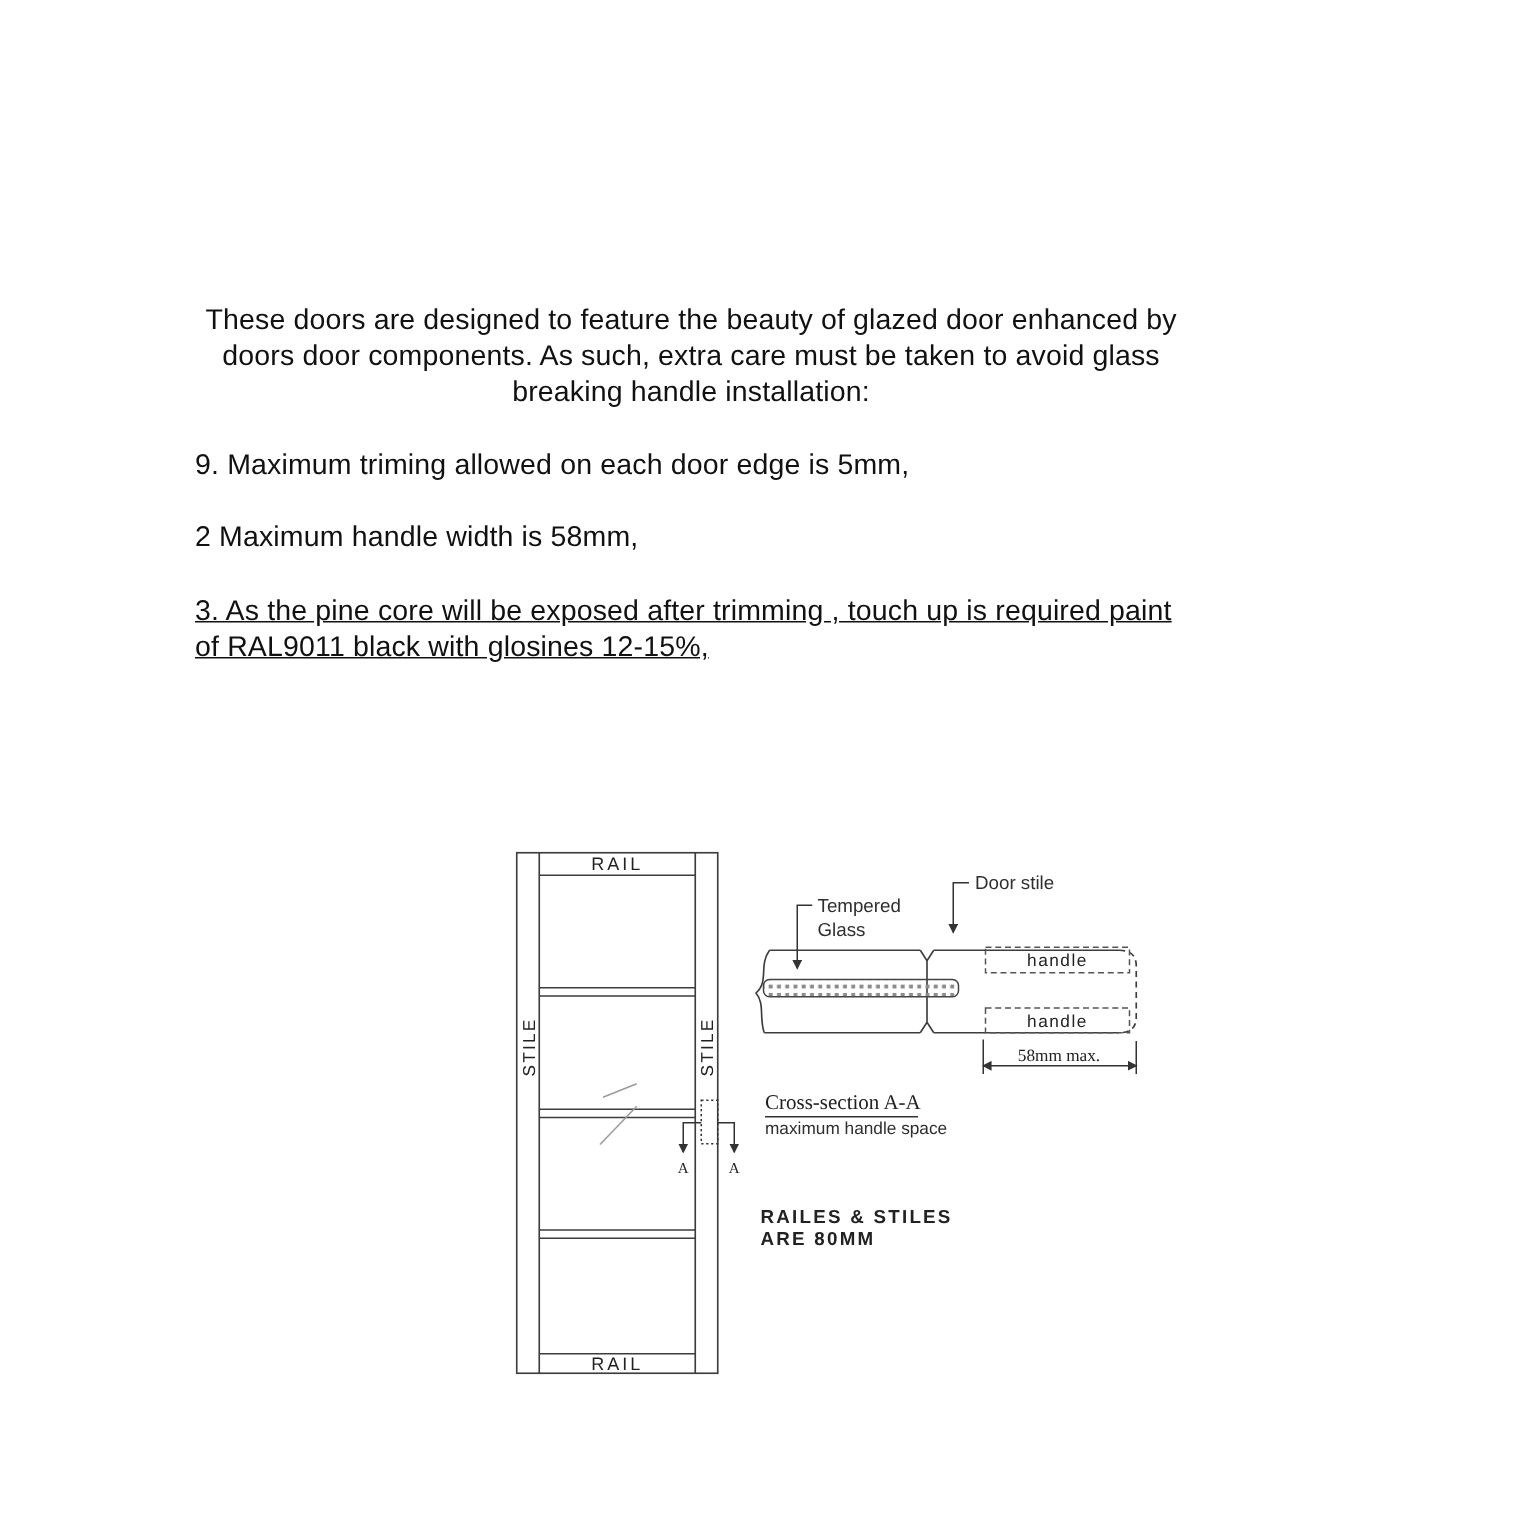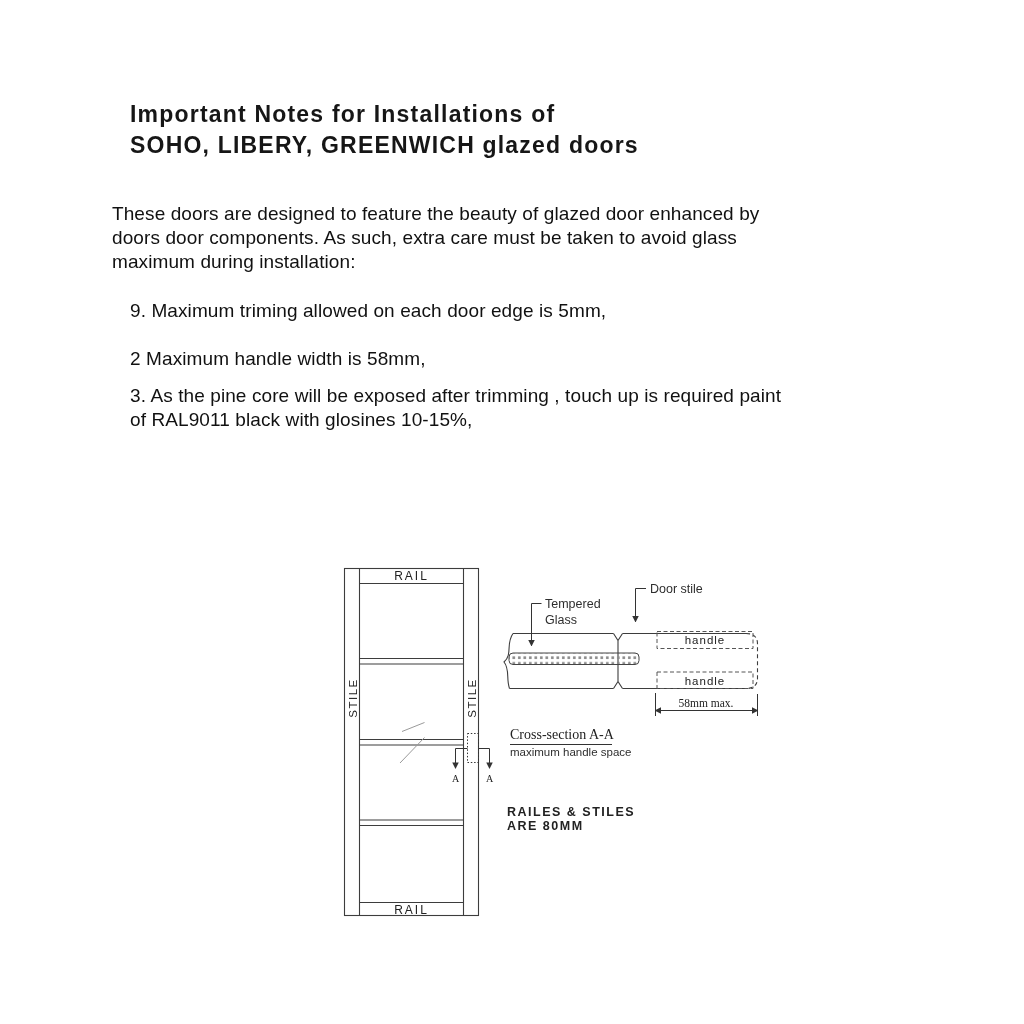--- a/index.html
+++ b/index.html
@@ -2,58 +2,54 @@
 <html><head>
 <meta charset="utf-8">
 <style>
   html,body{margin:0;padding:0;background:#ffffff;}
   .page{position:relative;width:1024px;height:1024px;background:#ffffff;overflow:hidden;
         font-family:"Liberation Sans",sans-serif;color:#151515;}
   .abs{position:absolute;}
   .title{left:130px;top:99px;font-size:23px;font-weight:bold;line-height:31px;
          letter-spacing:1.2px;color:#161616;}
   .bodytext{font-size:19px;line-height:24px;letter-spacing:0.1px;color:#111111;}
-  .intro{left:112px;top:202px;}
+  .intro{left:137px;top:202px;text-align:center;}
   .note1{left:130px;top:299px;}
   .note2{left:130px;top:347px;}
-  .note3{left:130px;top:384px;}
+  .note3{left:130px;top:396px;text-decoration:underline;}
   svg{position:absolute;left:0;top:0;}
   svg .ln{fill:none;}
   svg text{stroke:none;fill:#222222;}
   .t-rail{font-family:"Liberation Sans",sans-serif;font-size:12px;letter-spacing:2px;}
   .t-stile{font-family:"Liberation Sans",sans-serif;font-size:11.5px;letter-spacing:1.5px;}
   .t-a{font-family:"Liberation Serif",serif;font-size:10px;}
   .t-handle{font-family:"Liberation Sans",sans-serif;font-size:11.5px;letter-spacing:1px;}
   .t-label{font-family:"Liberation Sans",sans-serif;font-size:12.5px;fill:#2e2e2e;}
   .t-serif{font-family:"Liberation Serif",serif;font-size:14px;}
   .t-dim{font-family:"Liberation Serif",serif;font-size:11.5px;}
   .t-sub{font-family:"Liberation Sans",sans-serif;font-size:11.5px;fill:#2e2e2e;}
   .t-note{font-family:"Liberation Sans",sans-serif;font-size:12.5px;font-weight:600;letter-spacing:1.5px;}
 </style>
 </head>
 <body>
 
 <div class="page">
 
-  <div class="abs title">
-    <div>Important Notes for Installations of</div>
-    <div>SOHO, LIBERY, GREENWICH glazed doors</div>
-  </div>
 
   <div class="abs bodytext intro">
     <div>These doors are designed to feature the beauty of glazed door enhanced by</div>
     <div>doors door components. As such, extra care must be taken to avoid glass</div>
-    <div>maximum during installation:</div>
+    <div>breaking handle installation:</div>
   </div>
 
   <div class="abs bodytext note1">9. Maximum triming allowed on each door edge is 5mm,</div>
   <div class="abs bodytext note2">2 Maximum handle width is 58mm,</div>
   <div class="abs bodytext note3">
     <div>3. As the pine core will be exposed after trimming , touch up is required paint</div>
-    <div>of RAL9011 black with glosines 10-15%,</div>
+    <div>of RAL9011 black with glosines 12-15%,</div>
   </div>
 
   <svg width="1024" height="1024" viewBox="0 0 1024 1024">
     <defs>
       <marker id="arr" viewBox="0 0 10 10" refX="8.5" refY="5" markerWidth="6.5" markerHeight="6.5" orient="auto-start-reverse">
         <path d="M0,0 L10,5 L0,10 z" fill="#333333"></path>
       </marker>
       <pattern id="glasspat" width="5.5" height="5.6" patternUnits="userSpaceOnUse">
         <rect x="1" y="1.2" width="2.6" height="2.6" fill="#8a8a8a"></rect>
       </pattern>

